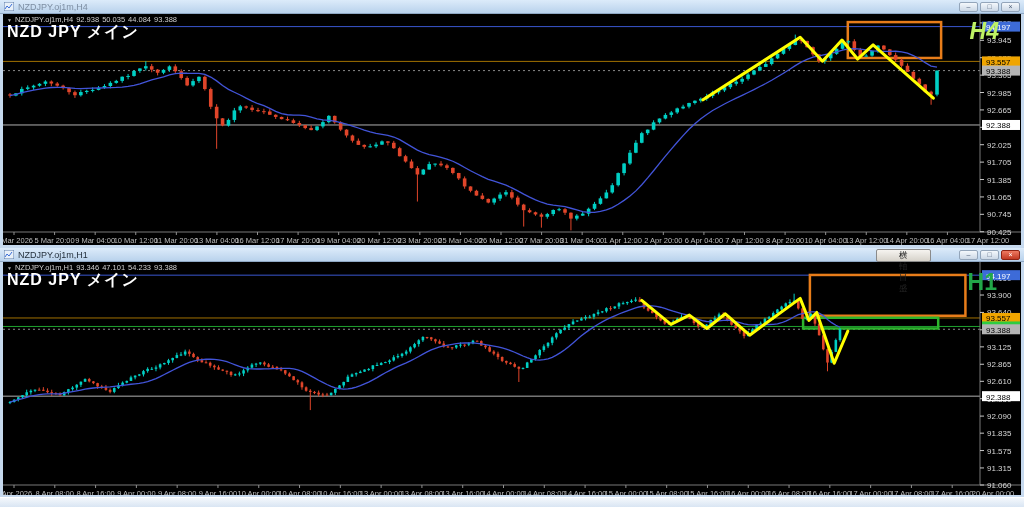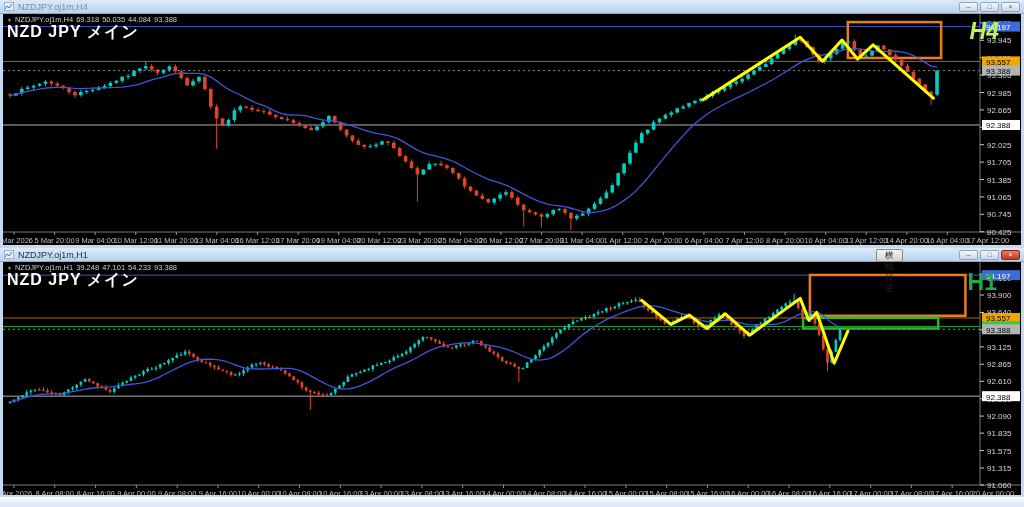--- a/index.html
+++ b/index.html
@@ -22,21 +22,21 @@
   #area-h4{height:231px;}
   #area-h1{height:233px;border-bottom-width:3px;}
   svg{display:block;}
   .info-line{position:absolute;left:4px;top:1px;font-size:7.5px;color:#cfcfcf;letter-spacing:0;white-space:nowrap;}
   .info-line span{margin-right:3px;}
   .dd{font-size:5px;color:#a8a8a8;}
   .watermark{position:absolute;left:4px;top:8px;font-size:16px;font-weight:bold;color:#ffffff;letter-spacing:1px;white-space:nowrap;text-align:center;}
   .tf{position:absolute;font-size:23px;font-weight:bold;line-height:1;}
   #tf-h4{right:22px;top:6px;}
   #tf-h1{right:24px;top:9px;}
-  .panel-btn{position:absolute;left:876px;top:249px;z-index:20;height:13px;padding:0 8px;font-size:8.5px;line-height:11px;
+  .panel-btn{position:absolute;left:876px;top:249px;z-index:20;height:13px;padding:0 22px;font-size:8.5px;line-height:11px;
     color:#222;background:linear-gradient(#f6f4f0,#d6d2ca);border:1px solid #8a8a8a;border-radius:2px;}
   .bottom-strip{position:absolute;left:0;top:497px;width:1024px;height:10px;
     background:linear-gradient(#f4f8fc,#d6e3f2);border-top:1px solid #ffffff;}
 </style>
 </head>
 <body>
 
 <div class="workspace">
 
   <section class="win" id="win-h4">
@@ -461,21 +461,21 @@
           <rect x="979" y="7.601288659793518" width="38" height="10" fill="#3d6bd8"></rect>
           <text x="983" y="16.101288659793518" fill="#ffffff" font-size="8" font-family="Liberation Sans, sans-serif" text-anchor="start">94.197</text>
           <rect x="979" y="42.40541237113379" width="38" height="10" fill="#f0a500"></rect>
           <text x="983" y="50.90541237113379" fill="#000000" font-size="8" font-family="Liberation Sans, sans-serif" text-anchor="start">93.557</text>
           <rect x="979" y="105.97731958762854" width="38" height="10" fill="#ffffff"></rect>
           <text x="983" y="114.47731958762854" fill="#000000" font-size="8" font-family="Liberation Sans, sans-serif" text-anchor="start">92.388</text>
           <rect x="979" y="51.59587628865941" width="38" height="10" fill="#b4b4b4"></rect>
           <text x="983" y="60.09587628865941" fill="#000000" font-size="8" font-family="Liberation Sans, sans-serif" text-anchor="start">93.388</text>
         </svg>
       <div class="info-line">
-        <span class="dd">▼</span><span>NZDJPY.oj1m,H4</span><span>69.318</span><span>50.035</span><span>44.084</span><span>93.388</span>
+        <span class="dd">▼</span><span>NZDJPY.oj1m,H4</span><span>92.938</span><span>50.035</span><span>44.084</span><span>93.388</span>
       </div>
       <div class="watermark">NZD JPY メイン</div>
       <div class="tf" id="tf-h4" style="color: #bef264; font-style: italic;">H4</div>
     </div>
   </section>
 
   <section class="win" id="win-h1">
     <div class="titlebar active">
       <span class="win-ico">
         <svg width="10" height="9" viewBox="0 0 10 9">
@@ -985,21 +985,21 @@
           <rect x="979" y="50.97146363915314" width="38" height="10" fill="#f0a500"></rect>
           <text x="983" y="59.47146363915314" fill="#000000" font-size="8" font-family="Liberation Sans, sans-serif" text-anchor="start">93.557</text>
           <rect x="979" y="59.46670757901168" width="38" height="10" fill="#2ecc40"></rect>
           <text x="983" y="67.96670757901168" fill="#000000" font-size="8" font-family="Liberation Sans, sans-serif" text-anchor="start">93.430</text>
           <rect x="979" y="129.16784289659387" width="38" height="10" fill="#ffffff"></rect>
           <text x="983" y="137.66784289659387" fill="#000000" font-size="8" font-family="Liberation Sans, sans-serif" text-anchor="start">92.388</text>
           <rect x="979" y="62.27615833077613" width="38" height="10" fill="#b4b4b4"></rect>
           <text x="983" y="70.77615833077613" fill="#000000" font-size="8" font-family="Liberation Sans, sans-serif" text-anchor="start">93.388</text>
         </svg>
       <div class="info-line">
-        <span class="dd">▼</span><span>NZDJPY.oj1m,H1</span><span>39.248</span><span>47.101</span><span>54.233</span><span>93.388</span>
+        <span class="dd">▼</span><span>NZDJPY.oj1m,H1</span><span>93.346</span><span>47.101</span><span>54.233</span><span>93.388</span>
       </div>
       <div class="watermark">NZD JPY メイン</div>
       <div class="tf" id="tf-h1" style="color: rgb(34, 168, 73);">H1</div>
     </div>
   </section>
 
   <button class="panel-btn">横軸目盛</button>
 
   <div class="bottom-strip"></div>
 </div>

